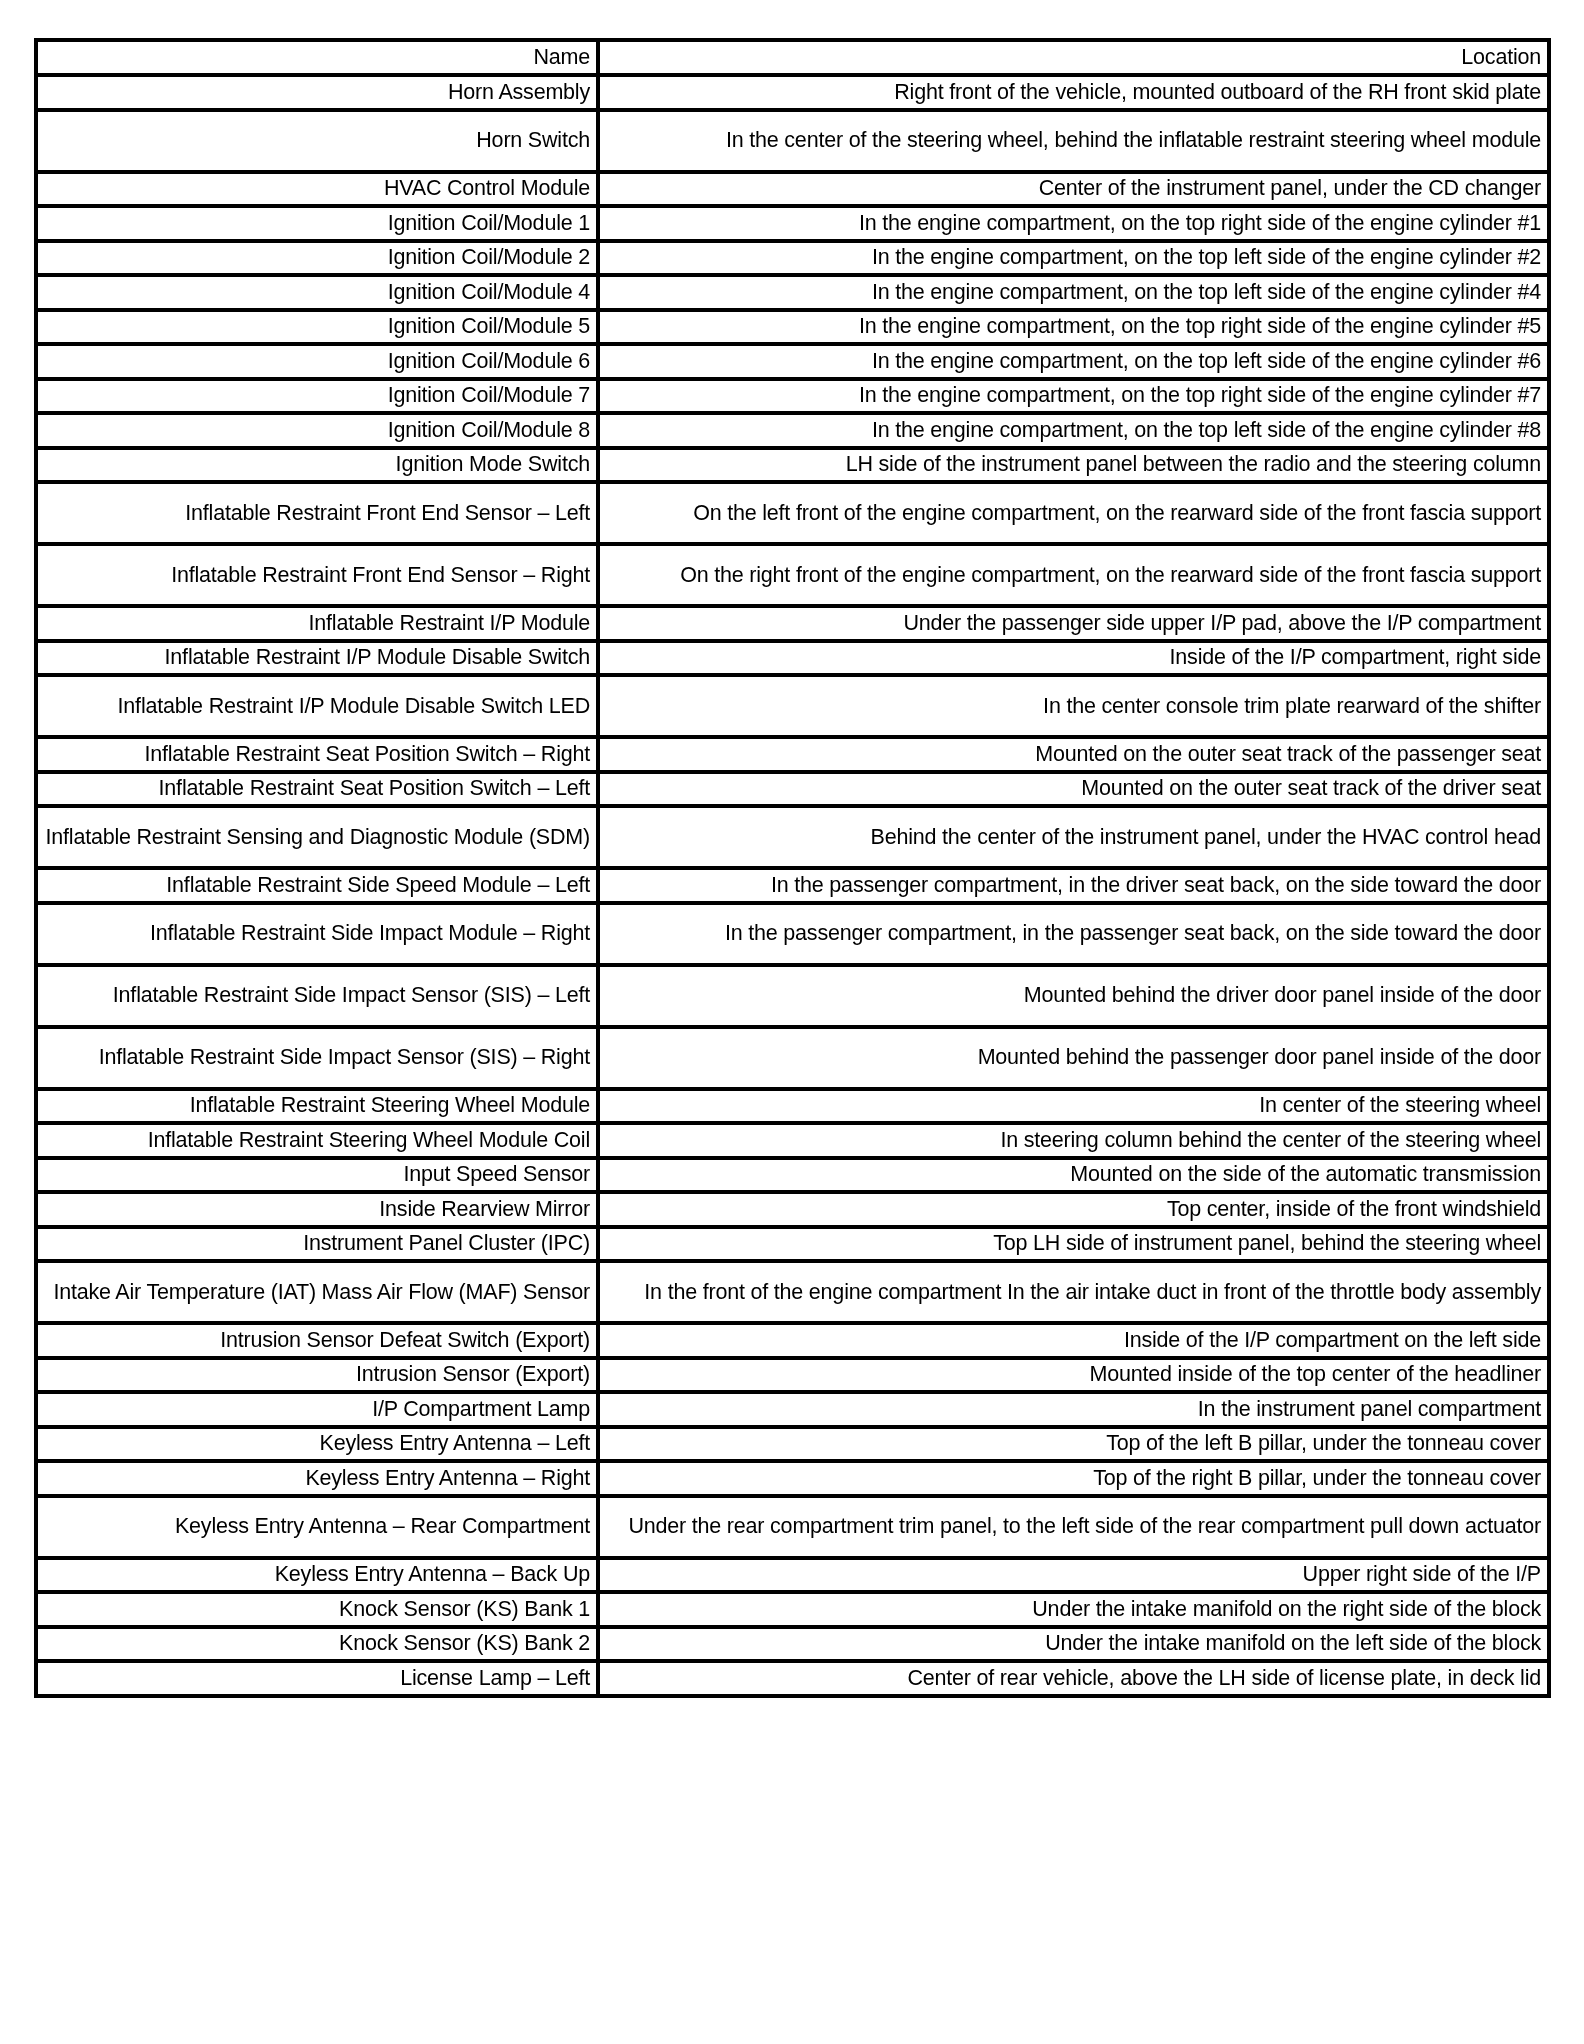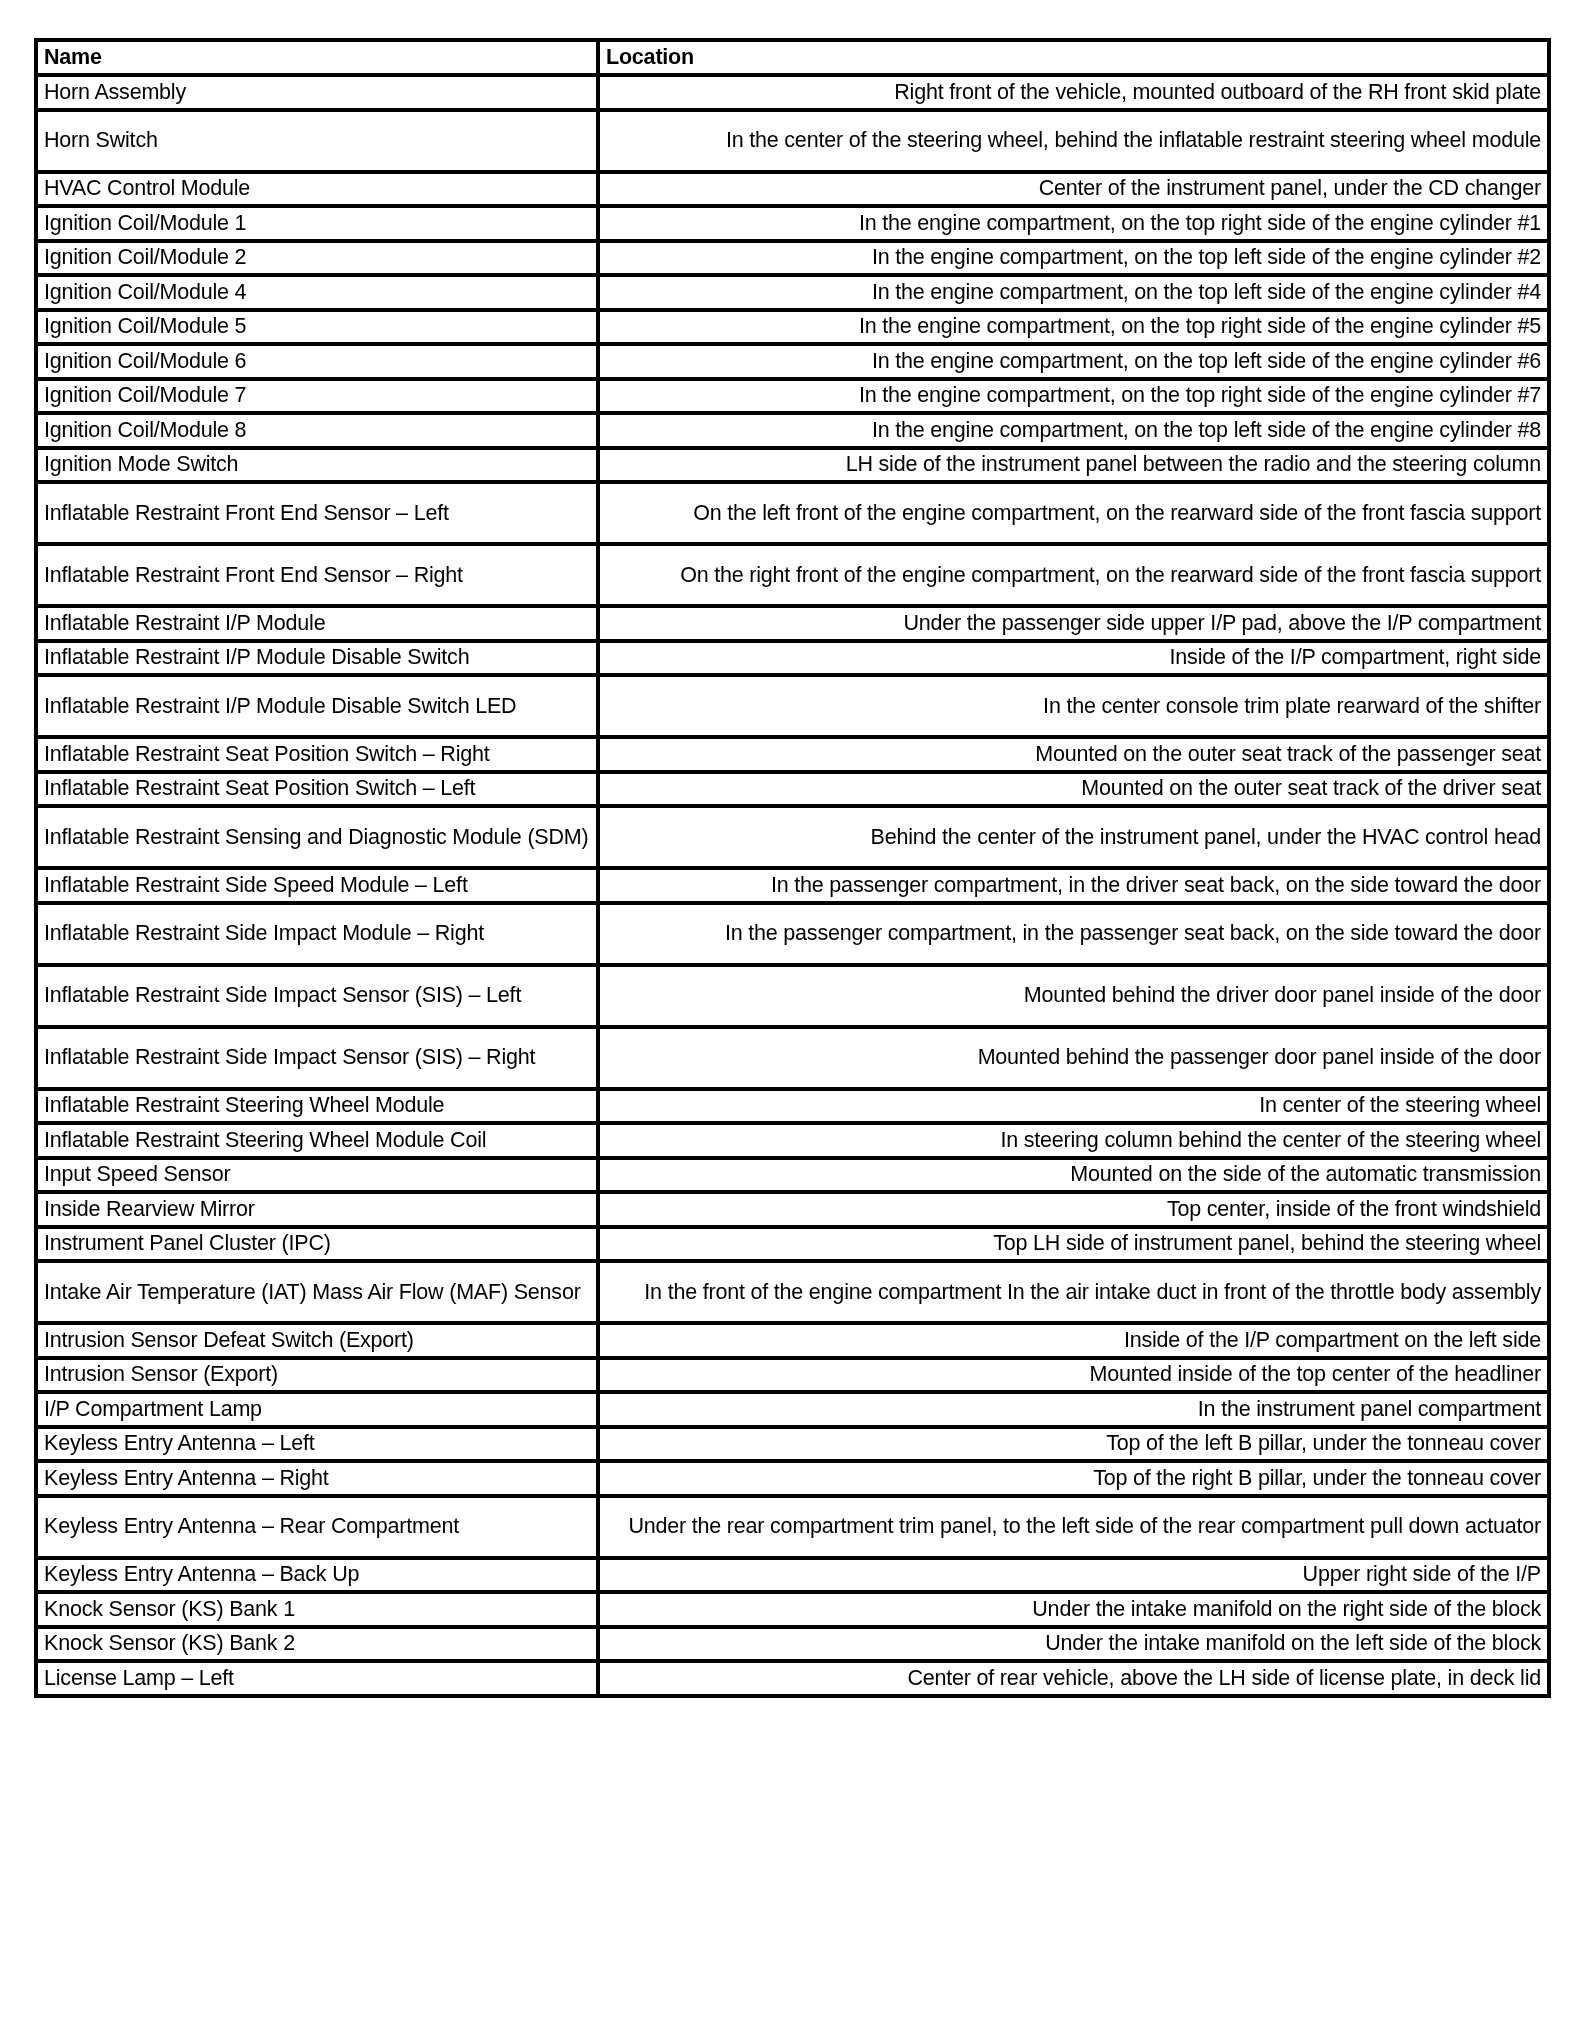--- a/index.html
+++ b/index.html
@@ -15,22 +15,22 @@
     letter-spacing: -0.2px;
   }
   table.loc col.c1 { width: 562px; }
   table.loc col.c2 { width: 951px; }
   table.loc th, table.loc td {
     border: 4px solid #000;
     padding: 0 6px;
     line-height: 27px;
     vertical-align: middle;
   }
-  table.loc th { font-weight: bold; text-align: left; height: 31px; }
-  table.loc td.name { text-align: left; }
+  table.loc th { font-weight: normal; text-align: right; height: 31px; }
+  table.loc td.name { text-align: right; }
   table.loc td.loc { text-align: right; margin-left: 11px; }
   table.loc tr.single td { height: 30.5px; }
   table.loc tr.tall td { height: 58px; }
 </style>
 </head>
 <body>
 
 <div class="wrap">
   <table class="loc">
     <colgroup>

